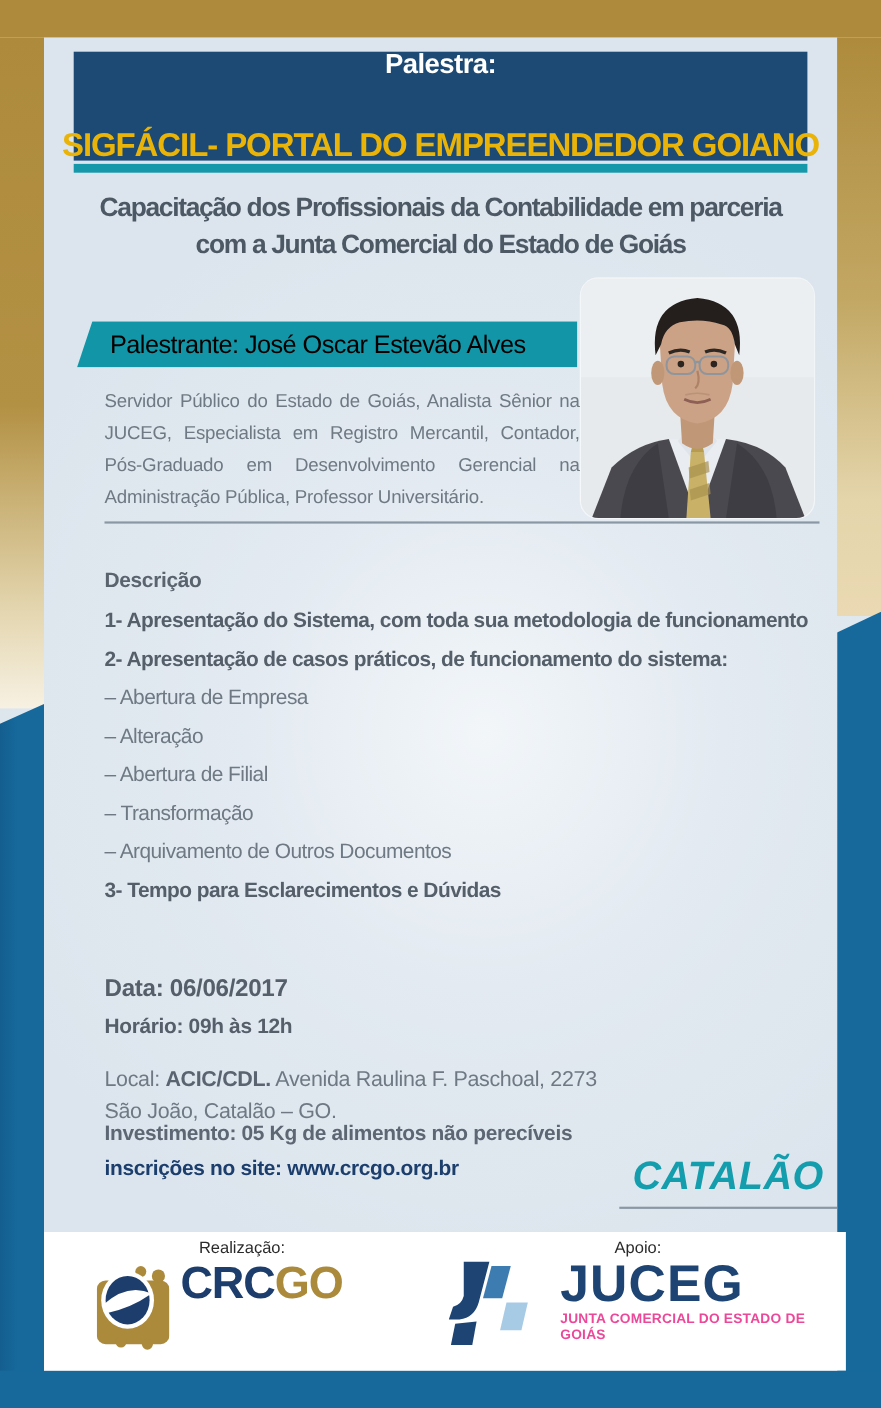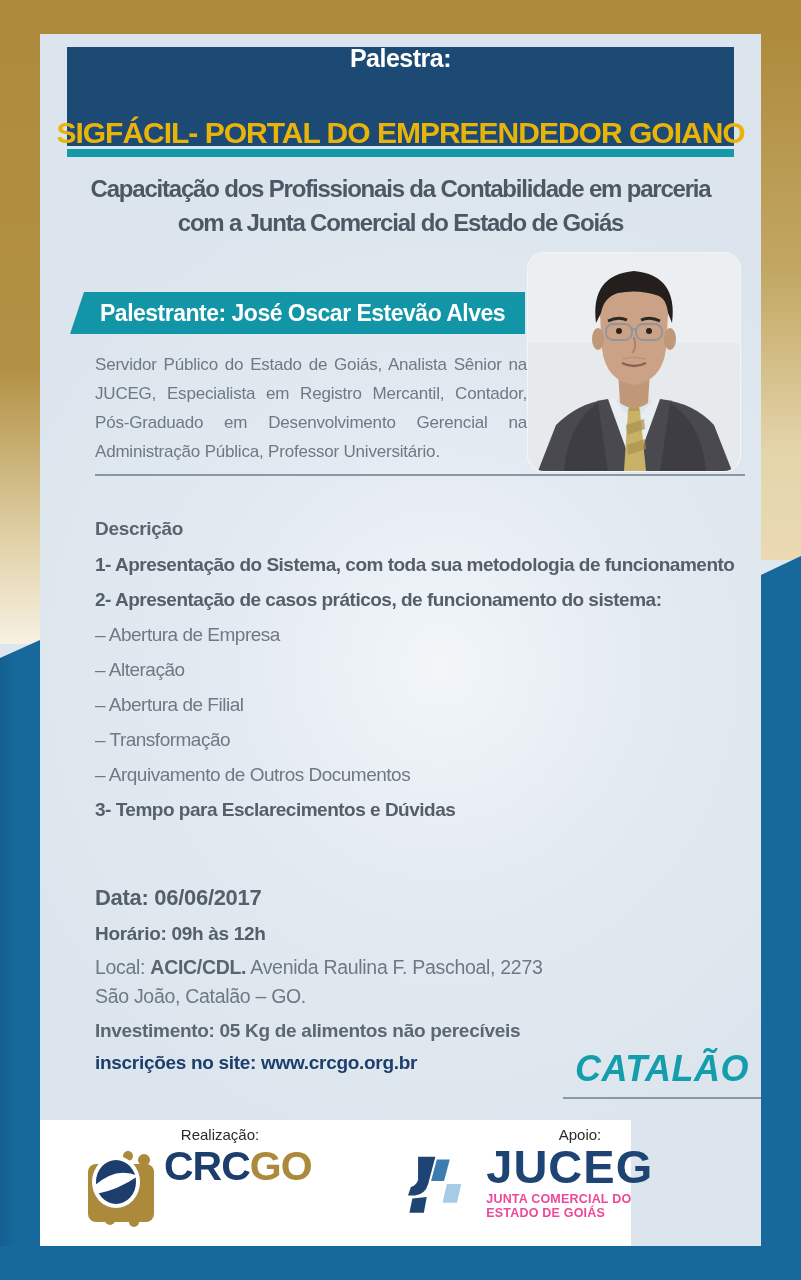--- a/index.html
+++ b/index.html
@@ -29,49 +29,49 @@
   .main-title{color:#eab308;font-weight:bold;font-size:30px;letter-spacing:-1px;margin-top:3px;white-space:nowrap;}
   .teal-bar{left:67px;top:149px;width:667px;height:8px;background:#1598aa;}
 
   .subtitle{left:0;top:172px;width:801px;text-align:center;color:#4c5864;font-weight:bold;
     font-size:24px;letter-spacing:-1.2px;line-height:34px;}
 
   
   .speaker-banner{left:70px;top:292px;width:455px;height:42px;background:#1295a6;
     clip-path:polygon(14px 0,100% 0,100% 100%,0 100%);
     display:flex;align-items:center;}
-  .speaker-banner span{color:#ffffff;font-weight:bold;font-size:23px;letter-spacing:-0.5px;padding-left:30px;white-space:nowrap;}
+  .speaker-banner span{color:#000000;font-weight:normal;font-size:23px;letter-spacing:-0.5px;padding-left:30px;white-space:nowrap;}
   .photo-card{left:528px;top:253px;width:212px;height:218px;background:#fff;border-radius:16px;overflow:hidden;
     box-shadow:0 0 0 1px rgba(255,255,255,0.6);}
   .bio{left:95px;top:350px;width:432px;color:#6e7983;font-size:17px;line-height:29px;
     text-align:justify;letter-spacing:-0.2px;}
   .divider{left:95px;top:474px;width:650px;height:2px;background:#8a97a5;}
 
   
   .desc{left:95px;top:518px;width:700px;}
   .desc-heading{font-weight:bold;color:#5a646f;font-size:19px;margin-bottom:15px;letter-spacing:-0.3px;}
   .desc-item{color:#6e7983;font-size:19px;margin-bottom:15px;white-space:nowrap;letter-spacing:-0.5px;line-height:20px;}
   .desc-bold{font-weight:bold;color:#555f6a;}
 
   
   .details{left:95px;top:885px;width:650px;color:#6e7983;}
   .date-line{font-weight:bold;color:#555f6a;font-size:22px;letter-spacing:-0.3px;}
   .time-line{font-weight:bold;color:#555f6a;font-size:19px;margin-top:12px;letter-spacing:-0.3px;}
-  .local-line{font-size:19.5px;margin-top:11px;letter-spacing:-0.3px;}
+  .local-line{font-size:19.5px;margin-top:25px;letter-spacing:-0.3px;}
   .local-line b{color:#5a6470;}
   .local-line2{font-size:19.5px;margin-top:6px;letter-spacing:-0.3px;}
   .investment{left:95px;top:1020px;font-weight:bold;color:#5d6773;font-size:19px;letter-spacing:-0.3px;}
   .registration{left:95px;top:1052px;font-weight:bold;color:#1c3e6d;font-size:19px;letter-spacing:-0.3px;}
 
   .city{left:562px;top:1048px;width:200px;text-align:center;color:#149dac;
     font-size:36px;font-weight:bold;font-style:italic;letter-spacing:0.5px;}
   .city-underline{left:563px;top:1097px;width:198px;height:2px;background:#8a98a6;}
 
   
-  .white-band{left:40px;top:1120px;width:591px;height:126px;background:#fff;}
+  .white-band{left:40px;top:1120px;width:729px;height:126px;background:#fff;}
   .footer-label{position:absolute;top:6px;font-size:15px;color:#2b2b2b;width:300px;text-align:center;}
   .label-real{left:30px;}
   .label-apoio{left:390px;}
   .crcgo{position:absolute;left:48px;top:26px;display:flex;align-items:flex-start;}
   .crcgo-text{margin-left:10px;}
   .crcgo-name{font-size:41px;font-weight:800;letter-spacing:-1px;line-height:40px;}
   .crc-part{color:#1d3e6d;}
   .go-part{color:#ab8a3c;}
   .crcgo-sub{font-size:9.5px;color:#1d3e6d;letter-spacing:0.2px;margin-top:4px;line-height:12px;font-weight:bold;}
   .juceg{position:absolute;left:368px;top:24px;display:flex;align-items:flex-start;}

